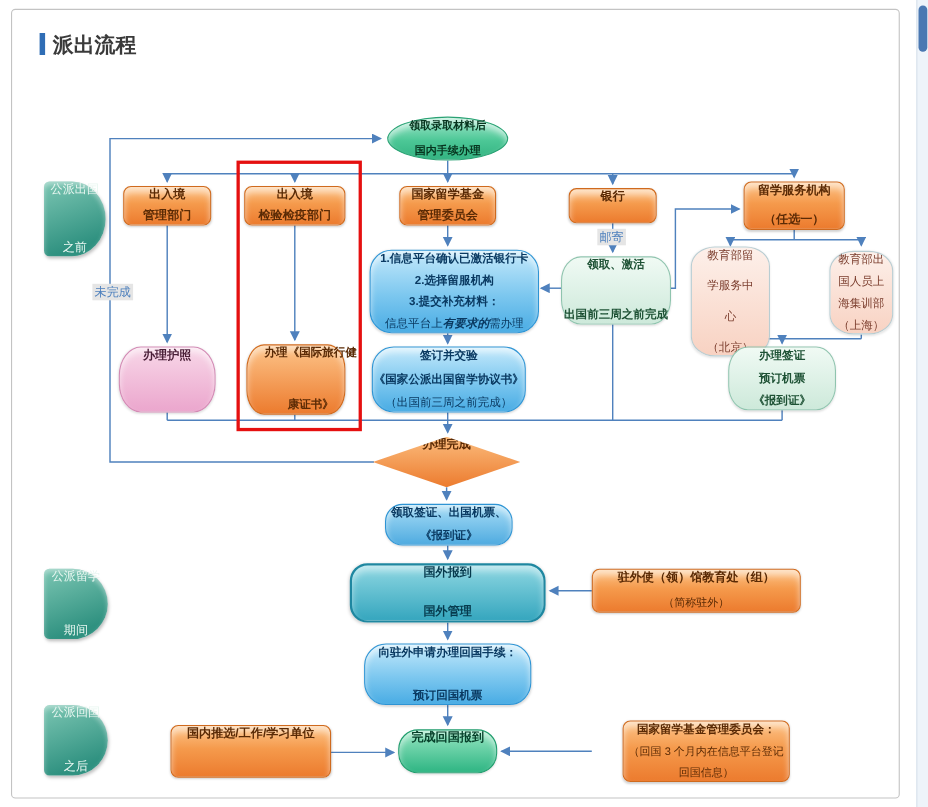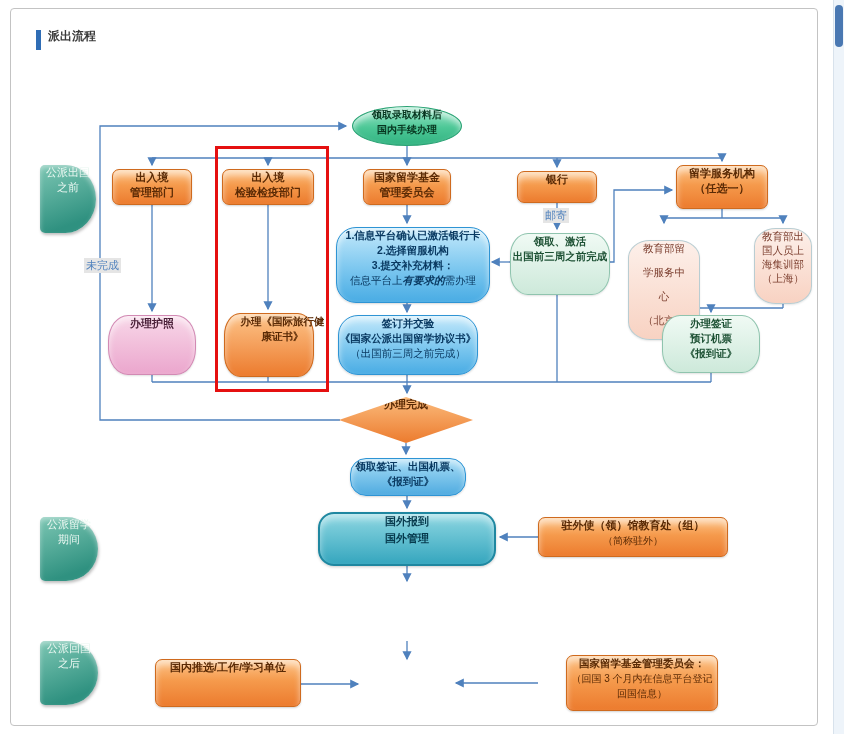--- a/index.html
+++ b/index.html
@@ -1,25 +1,25 @@
 <!DOCTYPE html>
 <html><head>
 <meta charset="utf-8">
 <style>
   html,body{margin:0;padding:0;background:#fff;}
   .page{position:relative;width:844px;height:734px;background:#fff;overflow:hidden;
         font-family:"Liberation Sans","DejaVu Sans",sans-serif;}
   .card{position:absolute;left:10px;top:8px;width:806px;height:716px;
         border:1px solid #c3c3c3;border-radius:4px;background:#fff;}
   .title-bar{position:absolute;left:36px;top:30px;width:5px;height:20px;background:#2f6db5;}
-  .page-title{position:absolute;left:48px;top:28px;font-size:12px;font-weight:bold;color:#3a3a3a;}
+  .page-title{position:absolute;left:48px;top:28px;font-size:19px;font-weight:bold;color:#3a3a3a;}
 
   .wires{position:absolute;left:0;top:0;width:844px;height:734px;pointer-events:none;}
 
-  .node{position:absolute;display:flex;flex-direction:column;align-items:center;justify-content:flex-start;
+  .node{position:absolute;display:flex;flex-direction:column;align-items:center;justify-content:space-between;
         text-align:center;box-sizing:border-box;line-height:15px;font-size:11px;font-weight:bold;}
   .ln{white-space:nowrap;}
 
   .orange{background:linear-gradient(180deg,#fdc489 0%,#f59a4c 45%,#ec7b2e 100%);
           border:1px solid #cf6a1e;border-radius:7px;color:#5a2a05;
           box-shadow:inset 0 5px 6px rgba(255,255,255,.55),0 1px 2px rgba(0,0,0,.18);}
   .orange-barrel{background:linear-gradient(180deg,#fdc489,#ec7b2e);
           border:1px solid #cf6a1e;border-radius:16px/22px;color:#5a2a05;
           box-shadow:inset 0 5px 6px rgba(255,255,255,.5),0 1px 2px rgba(0,0,0,.18);padding-left:27px;}
   .green-ellipse{background:linear-gradient(180deg,#a3e8cc 0%,#4cc796 55%,#32b381 100%);
@@ -164,21 +164,21 @@
   <div class="node blue-box small" style="left:336px;top:227px;width:154px;height:76px;">
     <div class="ln">1.信息平台确认已激活银行卡</div>
     <div class="ln">2.选择留服机构</div>
     <div class="ln">3.提交补充材料：</div>
     <div class="ln normal-w"><span>信息平台上</span><span class="emph">有要求的</span><span>需办理</span></div>
   </div>
   <div class="node ltgreen-barrel small" style="left:510px;top:233px;width:100px;height:62px;">
     <div class="ln">领取、激活</div>
     <div class="ln">出国前三周之前完成</div>
   </div>
-  <div class="node peach-barrel small" style="left:628px;top:240px;width:72px;height:100px;line-height:14px;gap:10px;">
+  <div class="node peach-barrel small" style="left:628px;top:224px;width:72px;height:100px;line-height:14px;gap:10px;">
     <div class="ln">教育部留</div>
     <div class="ln">学服务中</div>
     <div class="ln">心</div>
     <div class="ln">（北京）</div>
   </div>
   <div class="node peach-barrel small" style="left:754px;top:228px;width:58px;height:76px;line-height:14px;">
     <div class="ln">教育部出</div>
     <div class="ln">国人员上</div>
     <div class="ln">海集训部</div>
     <div class="ln">（上海）</div>
@@ -213,23 +213,30 @@
     <div class="ln">《报到证》</div>
   </div>
   <div class="node teal-box" style="left:318px;top:512px;width:178px;height:54px;">
     <div class="ln" style="margin-bottom:2px;">国外报到</div>
     <div class="ln">国外管理</div>
   </div>
   <div class="node orange" style="left:538px;top:517px;width:190px;height:40px;">
     <div class="ln">驻外使（领）馆教育处（组）</div>
     <div class="ln tiny normal-w">（简称驻外）</div>
   </div>
+  <div class="node blue-box small" style="left:331px;top:585px;width:152px;height:56px;">
+    <div class="ln">向驻外申请办理回国手续：</div>
+    <div class="ln">预订回国机票</div>
+  </div>
 
   <div class="node orange" style="left:155px;top:659px;width:146px;height:48px;">
     <div class="ln">国内推选/工作/学习单位</div>
+  </div>
+  <div class="node green-round" style="left:362px;top:663px;width:90px;height:40px;">
+    <div class="ln">完成回国报到</div>
   </div>
   <div class="node orange tiny" style="left:538px;top:655px;width:152px;height:56px;line-height:15px;margin-left:28px;">
     <div class="ln" style="font-size:10.5px;">国家留学基金管理委员会：</div>
     <div class="ln normal-w">（回国 3 个月内在信息平台登记</div>
     <div class="ln normal-w">回国信息）</div>
   </div>
 
   <div class="scrollbar">
     <div class="scroll-thumb"></div>
   </div>

